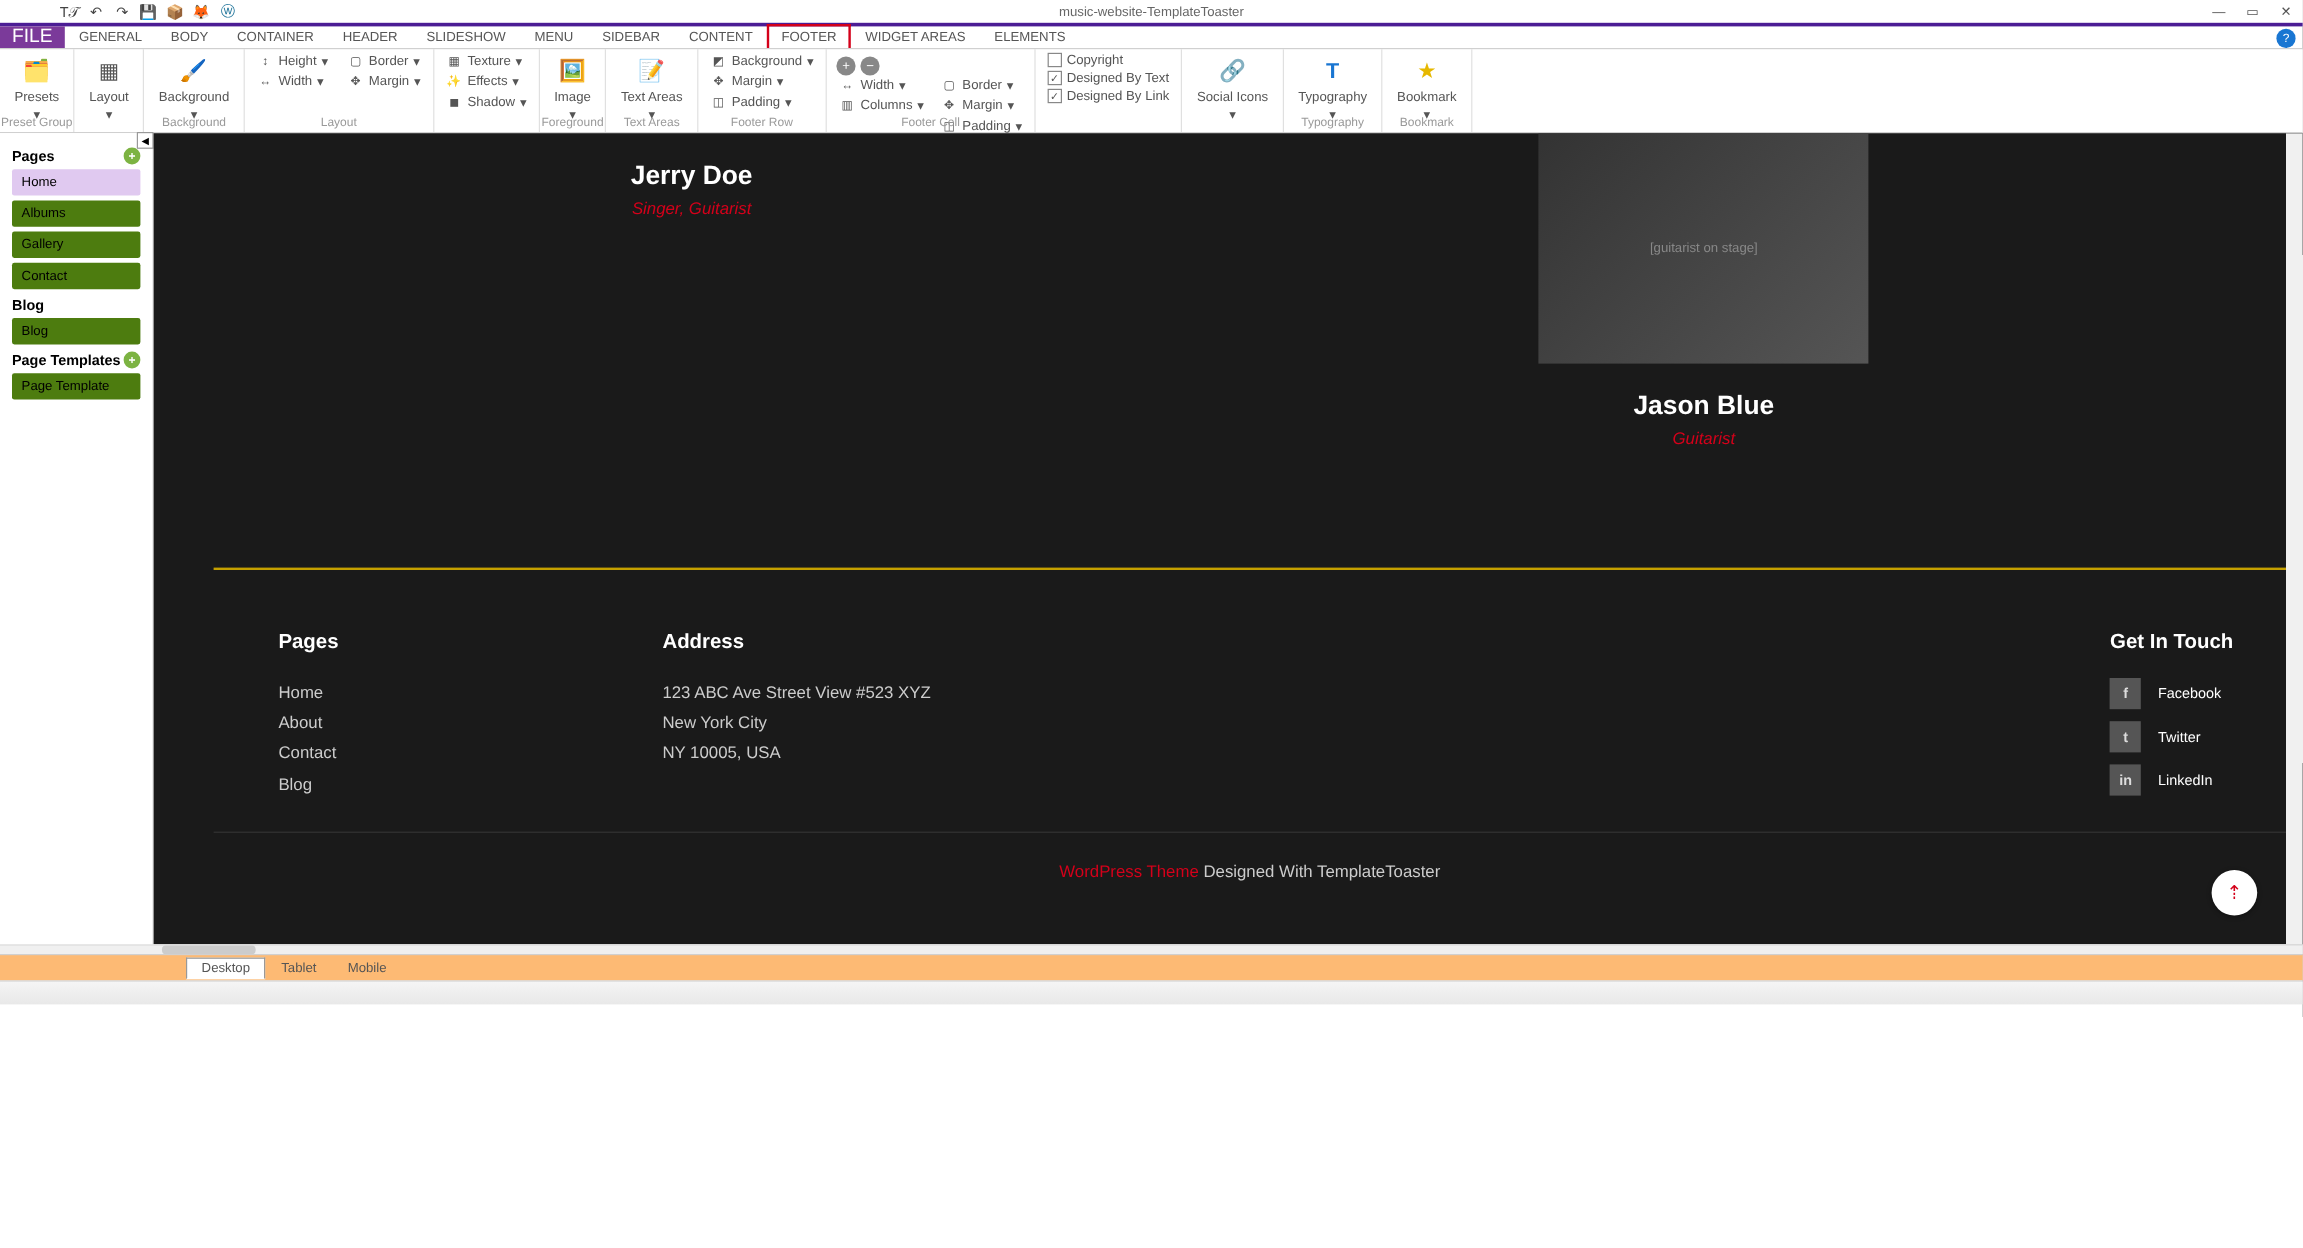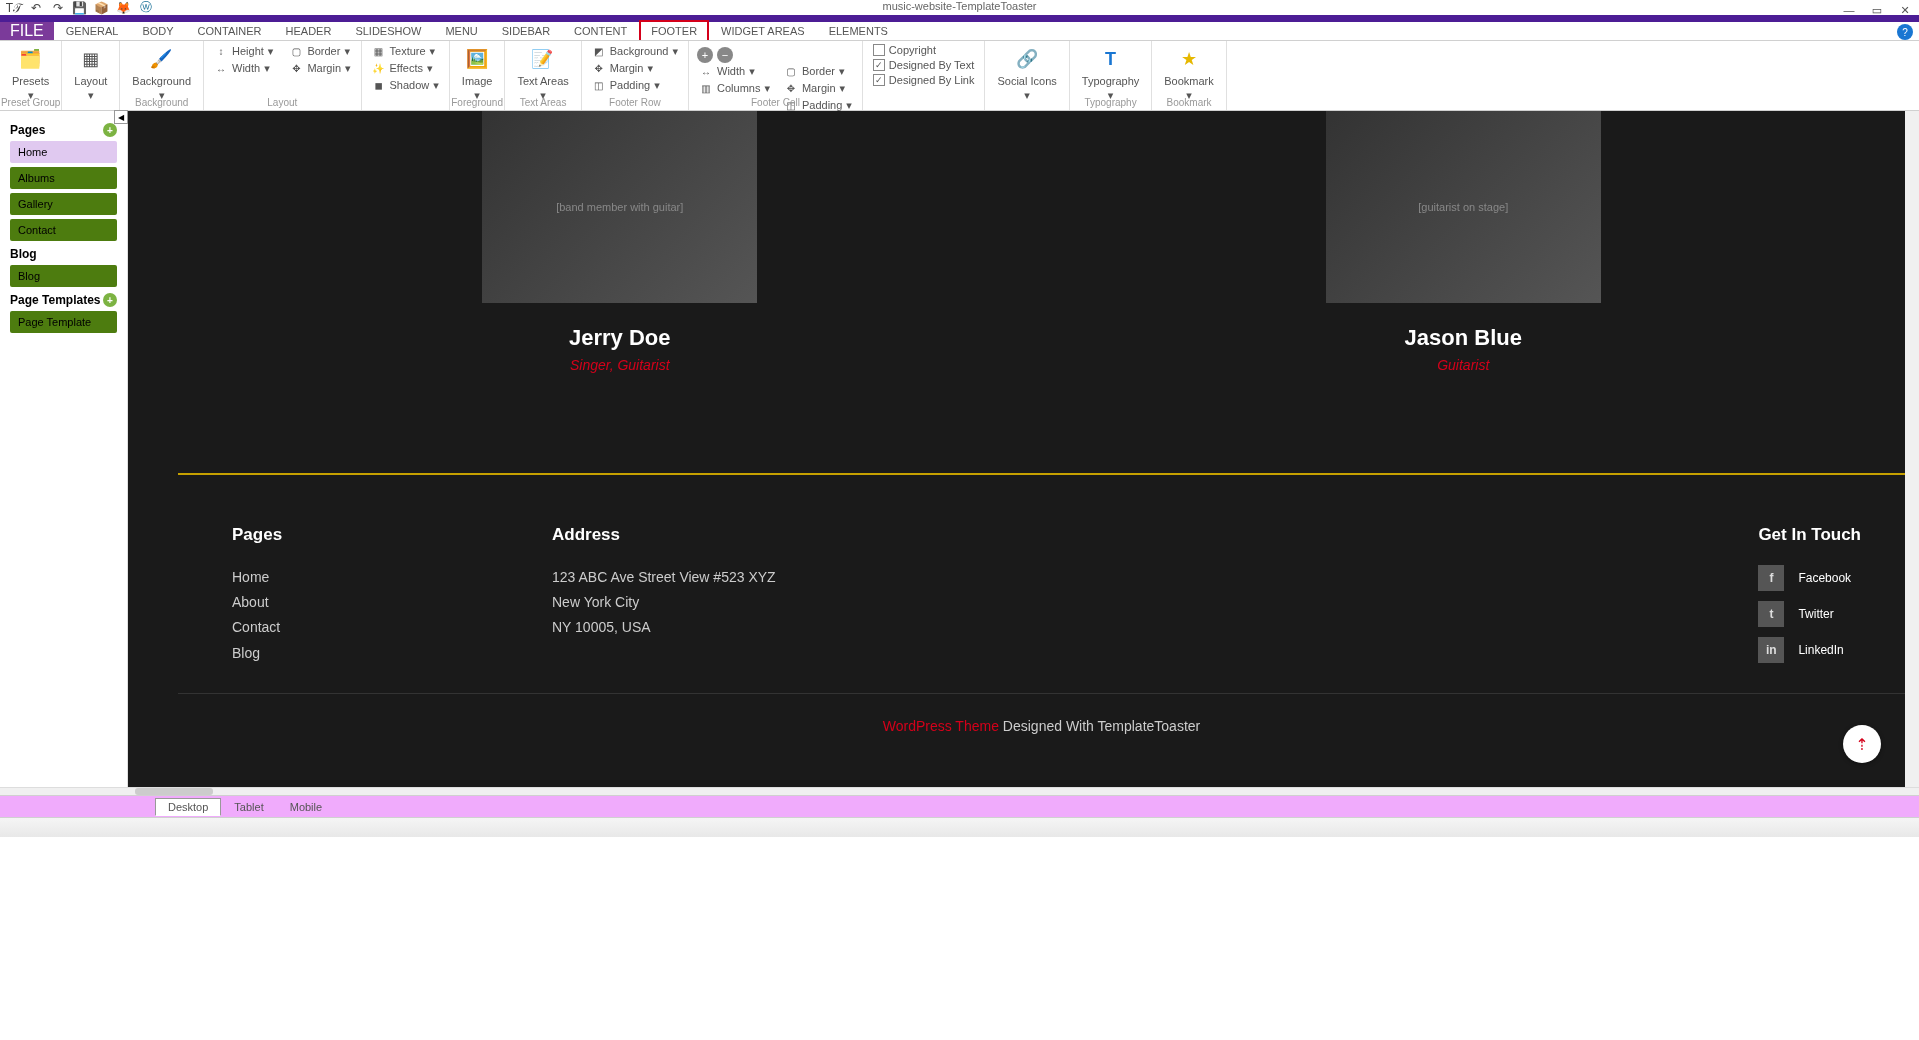--- a/index.html
+++ b/index.html
@@ -1,19 +1,19 @@
 <!DOCTYPE html>
 <html><head>
 <meta charset="utf-8">
 <style>
 * { margin: 0; padding: 0; box-sizing: border-box; font-family: "Segoe UI", Arial, sans-serif; }
 body { width: 1919px; height: 1040px; background: #fff; overflow: hidden; position: relative; font-size: 12px; }
 
 
-.titlebar { height: 22px; background: #fff; border-bottom: 7px solid #4c1d95; display: flex; position: relative; }
+.titlebar { height: 22px; background: #fff; border-bottom: 3px solid #4c1d95; display: flex; align-items: center; position: relative; padding-left: 44px; }
 .titlebar-left { display: flex; gap: 6px; padding-left: 6px; align-items: center; }
 .titlebar-left .tb-icon { width: 16px; height: 16px; display: flex; align-items: center; justify-content: center; font-size: 12px; color: #444; }
 .titlebar-title { position: absolute; left: 50%; transform: translateX(-50%); color: #666; font-size: 11px; }
 .titlebar-right { margin-left: auto; display: flex; }
 .winbtn { width: 28px; height: 20px; display: flex; align-items: center; justify-content: center; color: #555; font-size: 11px; }
 
 
 .tabs-row { height: 19px; display: flex; border-bottom: 1px solid #d0d0d0; align-items: stretch; position: relative; }
 .file-tab { background: #7b3a9a; color: #fff; padding: 0 10px; display: flex; align-items: center; font-size: 16px; }
 .main-tab { padding: 0 12px; display: flex; align-items: center; font-size: 11px; color: #555; }
@@ -70,21 +70,21 @@
 .footer-credit { text-align: center; padding: 24px 0; color: #ccc; font-size: 14px; border-top: 1px solid #333; }
 .footer-credit .red { color: #d4001a; }
 .scroll-top-btn { position: absolute; right: 24px; bottom: 24px; width: 38px; height: 38px; border-radius: 50%; background: #fff; display: flex; align-items: center; justify-content: center; color: #d4001a; font-size: 16px; box-shadow: 0 1px 4px rgba(0,0,0,.4); }
 
 
 .hscroll { height: 8px; background: #f0f0f0; border-top: 1px solid #ddd; position: relative; }
 .hscroll-thumb { position: absolute; left: 135px; width: 78px; top: 0; bottom: 0; background: #ccc; border-radius: 3px; }
 .vscroll { position: absolute; right: 0; top: 0; bottom: 0; width: 14px; background: #f0f0f0; }
 
 
-.view-tabs { height: 22px; background: #f0abfc; border-top: 1px solid #d0d0d0; display: flex; align-items: center; padding-left: 155px; }
+.view-tabs { height: 22px; background: #fdba74; border-top: 1px solid #d0d0d0; display: flex; align-items: center; padding-left: 155px; }
 .view-tab { padding: 2px 12px; font-size: 11px; color: #555; border: 1px solid transparent; }
 .view-tab.active { border: 1px solid #999; border-bottom: 1px solid #fff; background: #fff; }
 
 
 .status-bar { height: 20px; background: linear-gradient(#f5f5f5,#e8e8e8); border-top: 1px solid #d0d0d0; }
 </style>
 </head>
 <body>
 
 <div class="titlebar">
@@ -268,21 +268,20 @@
         <span class="side-add">+</span>
       </div>
     <div class="side-item">Page Template</div>
   </div>
 
   <div class="canvas-wrap">
     <div class="vscroll"></div>
     <div class="canvas-inner">
       <div class="artists-row">
         <div class="artist">
-          <div class="artist-img">[band member with guitar]</div>
           <h3>Jerry Doe</h3>
           <div class="role">Singer, Guitarist</div>
         </div>
         <div class="artist">
           <div class="artist-img">[guitarist on stage]</div>
           <h3>Jason Blue</h3>
           <div class="role">Guitarist</div>
         </div>
       </div>
 

